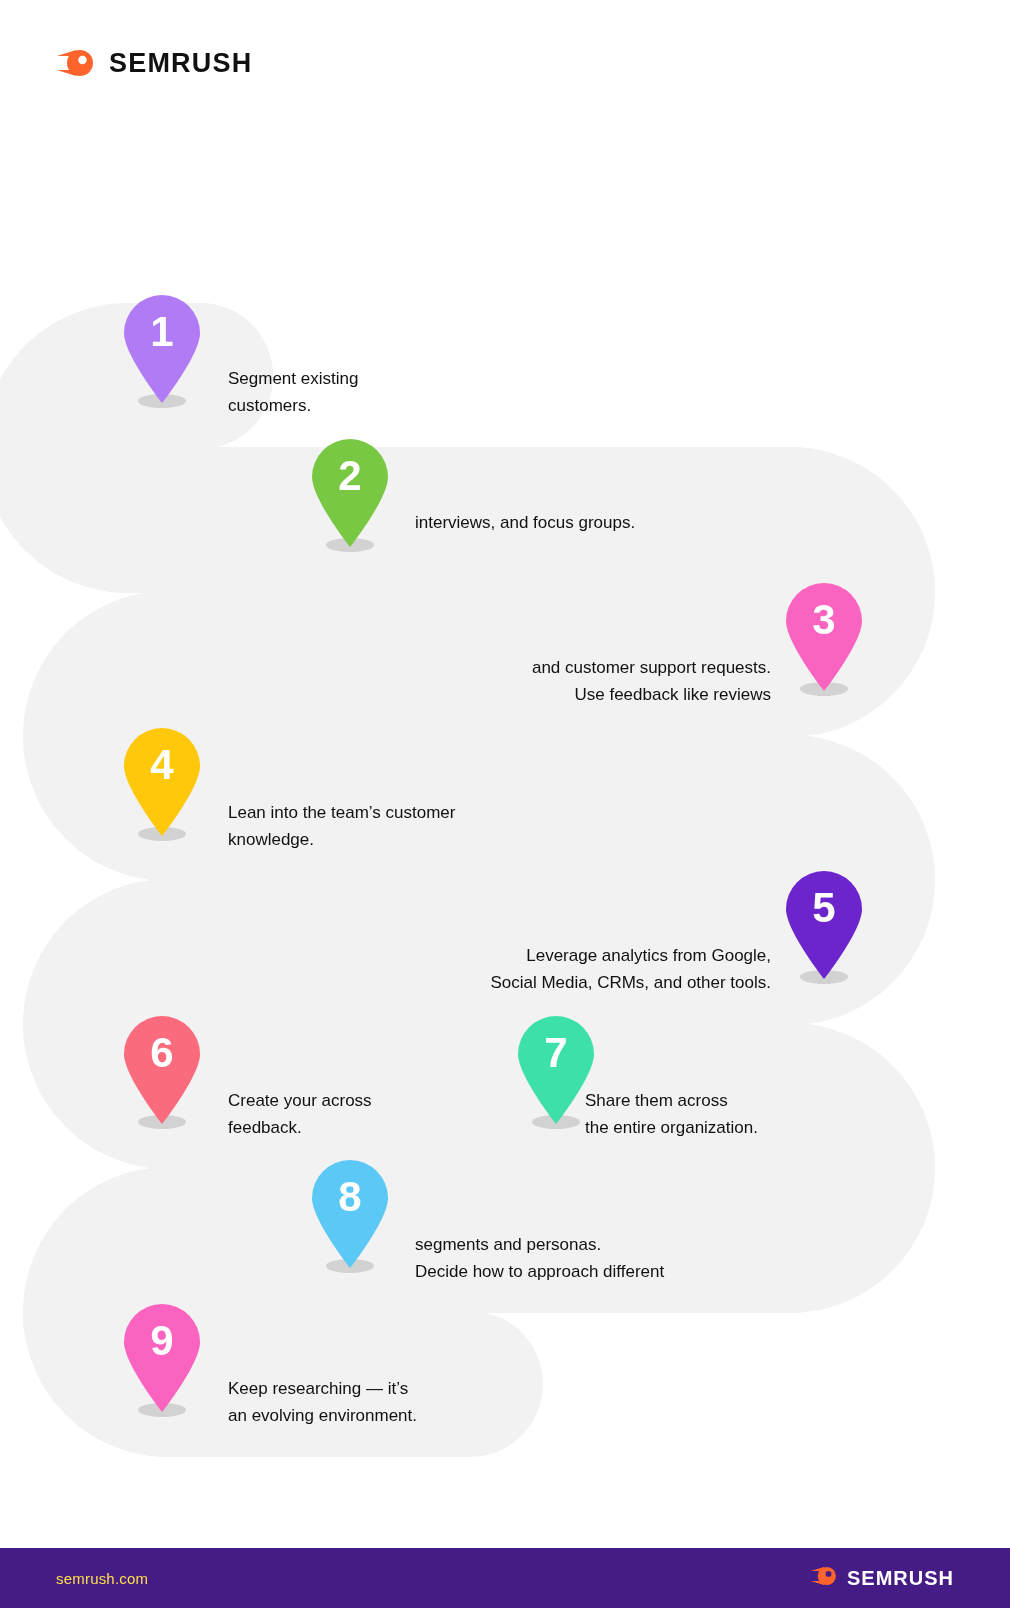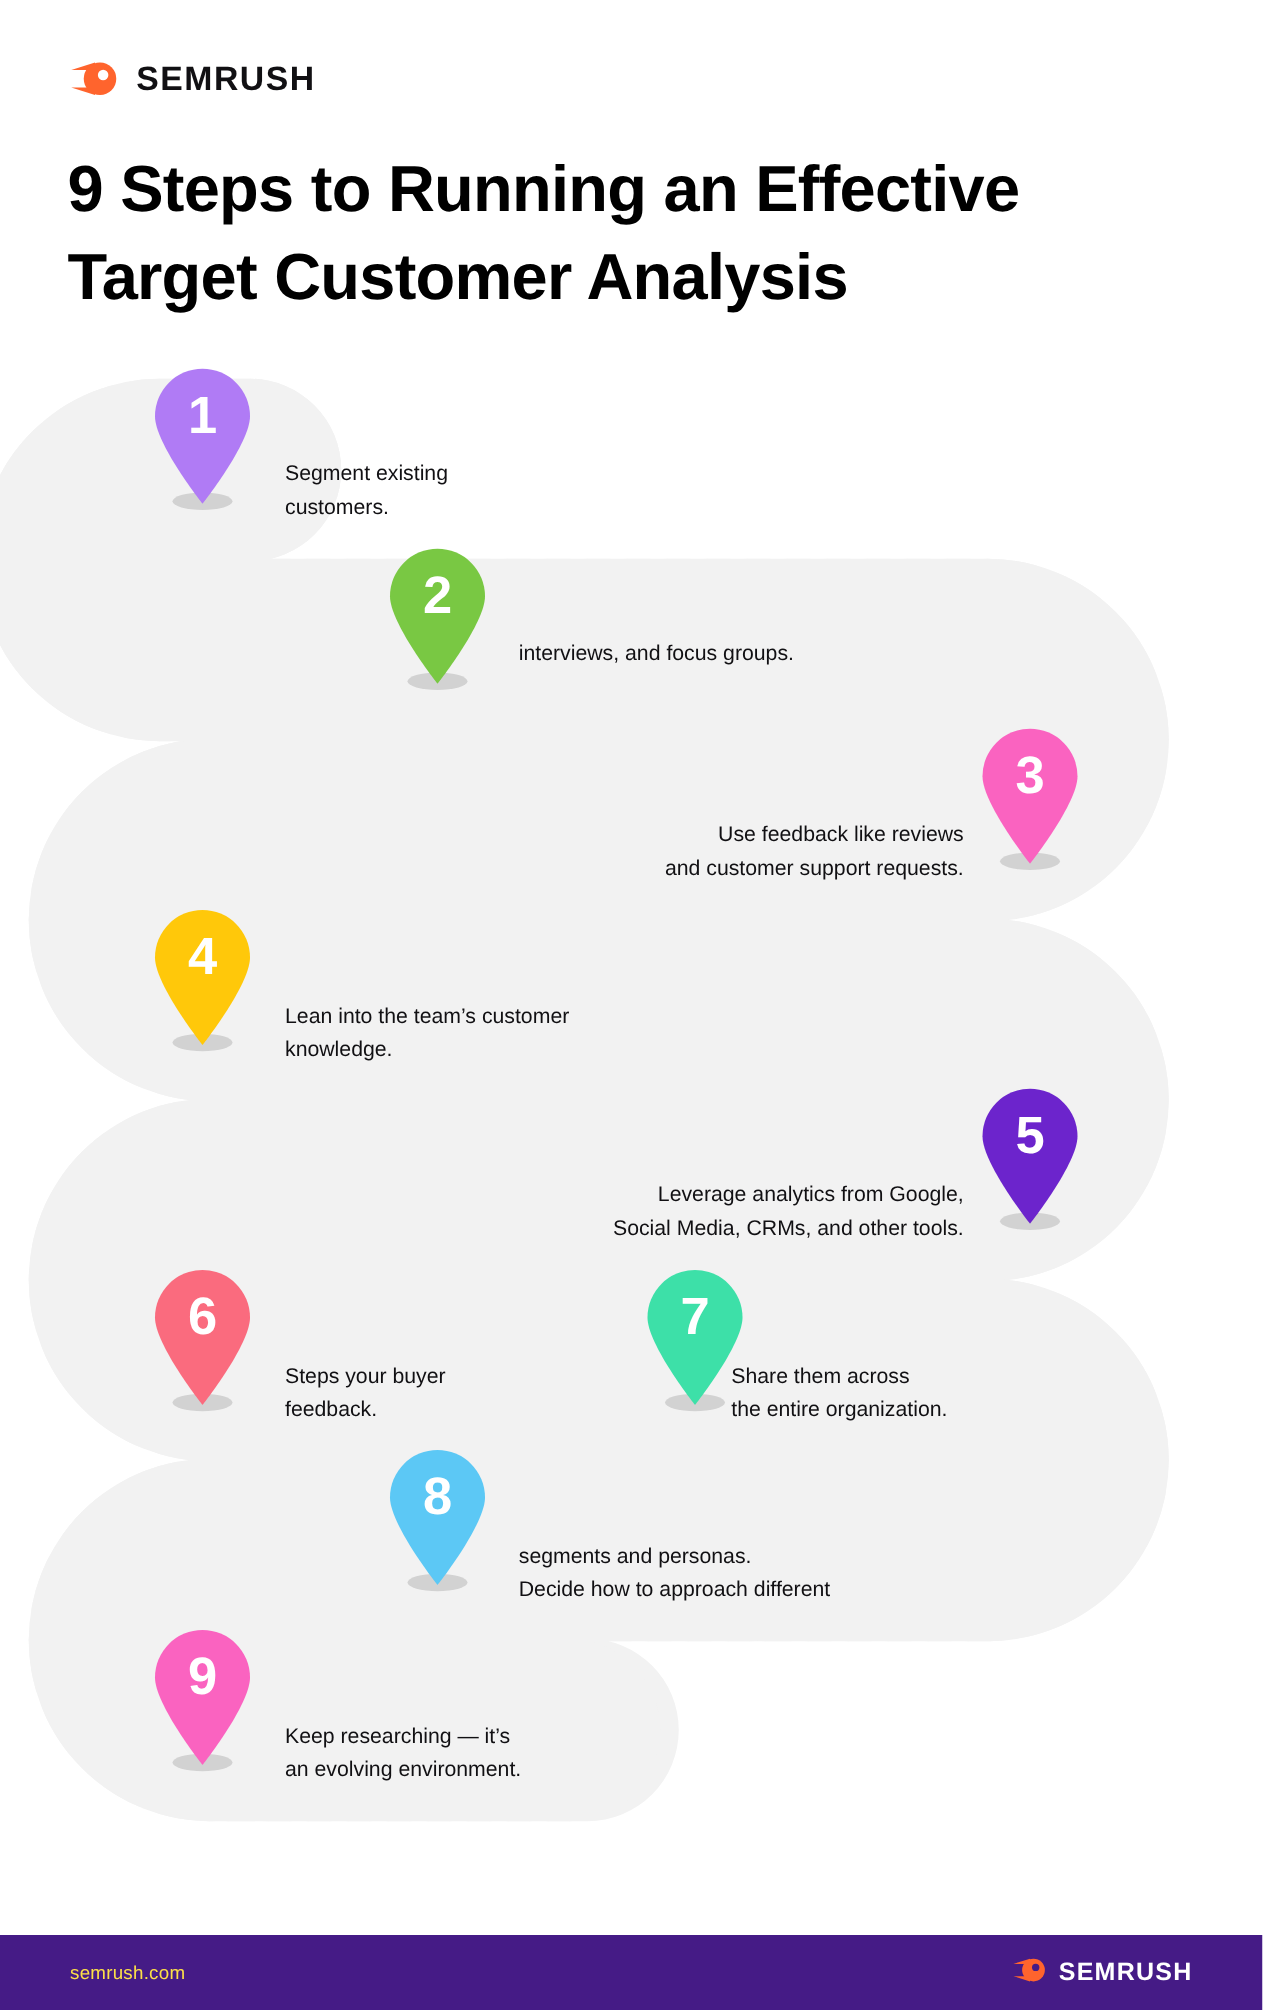--- a/index.html
+++ b/index.html
@@ -70,24 +70,20 @@
       <svg class="logo-mark" viewBox="0 0 40 30">
         <path d="M1 8 L20 8 A7 7 0 0 0 20 2 Z" fill="#FF642D"></path>
         <path d="M1 22 L20 22 A7 7 0 0 1 20 28 Z" fill="#FF642D"></path>
         <circle cx="24" cy="15" r="13" fill="#FF642D"></circle>
         <circle cx="26.5" cy="12" r="4.2" fill="#ffffff"></circle>
       </svg>
     </span>
     <span class="logo-word">SEMRUSH</span>
   </div>
 
-  <h1 class="title">
-    <span>9 Steps to Running an Effective</span><br>
-    <span>Target Customer Analysis</span>
-  </h1>
 
   <svg class="road-svg" viewBox="0 0 1010 1230">
     <path id="roadline" d="M 200 106
          L 128 106
          A 72 72 0 0 0 128 250
          L 790 250
          A 72 72 0 0 1 790 394
          L 168 394
          A 72 72 0 0 0 168 538
          L 790 538
@@ -126,22 +122,22 @@
   </div>
 
   <div class="pin" style="left:780px; top:581px;">
     <svg viewBox="0 0 88 118">
       <ellipse cx="44" cy="108" rx="24" ry="7" fill="#000" opacity="0.13"></ellipse>
       <path d="M44 110 C44 110 82 62 82 40 A38 38 0 1 0 6 40 C6 62 44 110 44 110 Z" fill="#FA63C0"></path>
     </svg>
     <span class="num">3</span>
   </div>
   <div class="step-text right" style="left:366px; top:655px; width:405px;">
+    <div>and customer support requests.</div>
     <div>Use feedback like reviews</div>
-    <div>and customer support requests.</div>
   </div>
 
   <div class="pin" style="left:118px; top:726px;">
     <svg viewBox="0 0 88 118">
       <ellipse cx="44" cy="108" rx="24" ry="7" fill="#000" opacity="0.13"></ellipse>
       <path d="M44 110 C44 110 82 62 82 40 A38 38 0 1 0 6 40 C6 62 44 110 44 110 Z" fill="#FFC80A"></path>
     </svg>
     <span class="num">4</span>
   </div>
   <div class="step-text" style="left:228px; top:800px;">
@@ -162,21 +158,21 @@
   </div>
 
   <div class="pin" style="left:118px; top:1014px;">
     <svg viewBox="0 0 88 118">
       <ellipse cx="44" cy="108" rx="24" ry="7" fill="#000" opacity="0.13"></ellipse>
       <path d="M44 110 C44 110 82 62 82 40 A38 38 0 1 0 6 40 C6 62 44 110 44 110 Z" fill="#FA6B7E"></path>
     </svg>
     <span class="num">6</span>
   </div>
   <div class="step-text" style="left:228px; top:1088px;">
-    <div>Steps your buyer</div>
+    <div>Create your across</div>
     <div>feedback.</div>
   </div>
 
   <div class="pin" style="left:512px; top:1014px;">
     <svg viewBox="0 0 88 118">
       <ellipse cx="44" cy="108" rx="24" ry="7" fill="#000" opacity="0.13"></ellipse>
       <path d="M44 110 C44 110 82 62 82 40 A38 38 0 1 0 6 40 C6 62 44 110 44 110 Z" fill="#3DE0A8"></path>
     </svg>
     <span class="num">7</span>
   </div>

